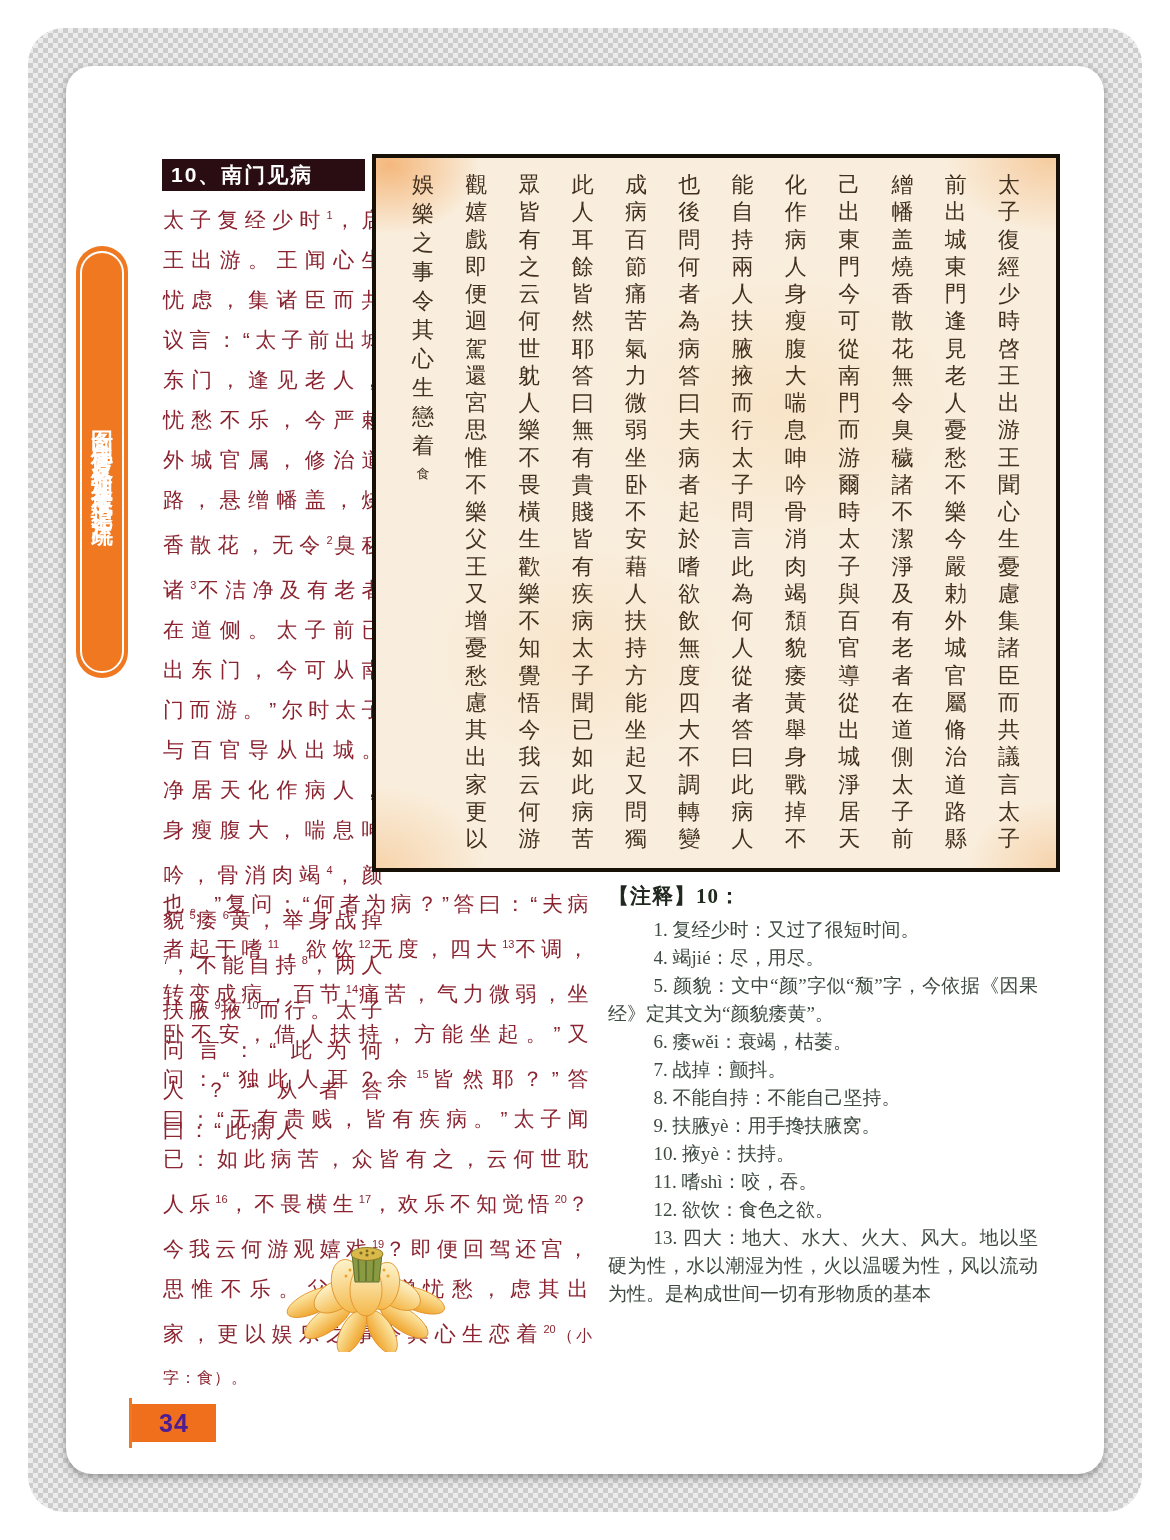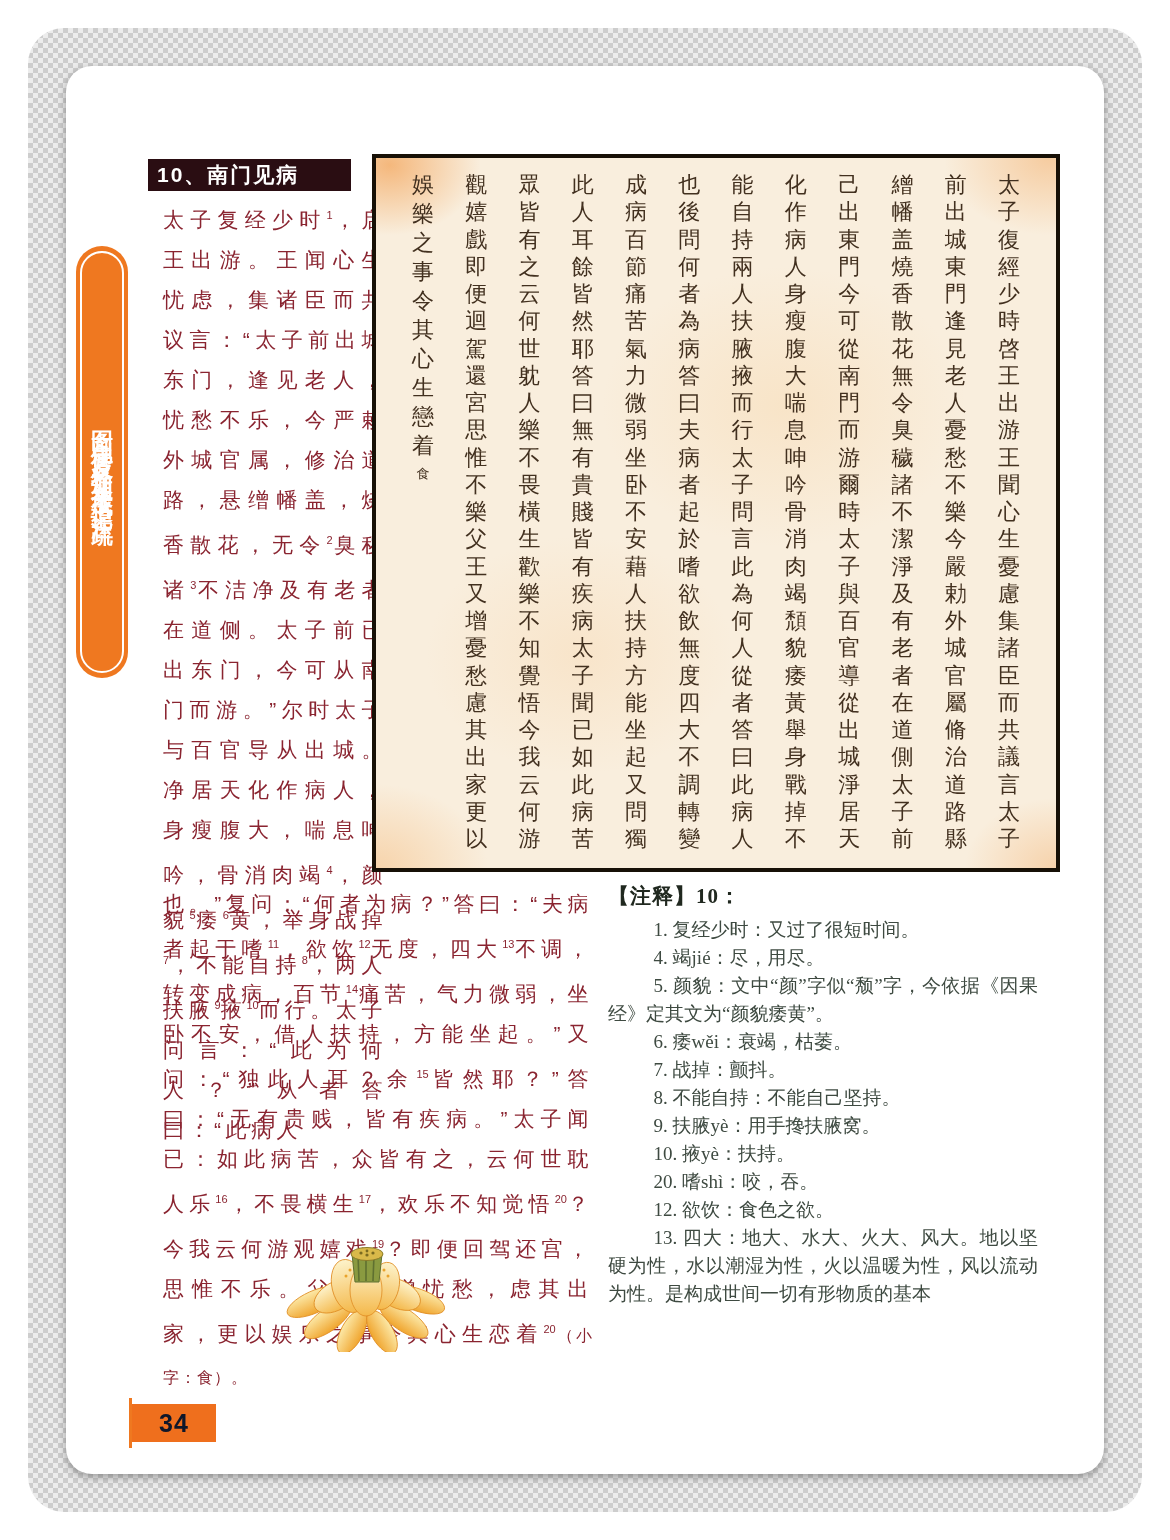--- a/index.html
+++ b/index.html
@@ -35,21 +35,21 @@
     border:2px solid #ffffff; border-radius:22px;
   }
   .spine-text {
     writing-mode:vertical-rl; text-orientation:upright;
     color:#ffffff; font-weight:bold; font-size:22px; letter-spacing:7px;
     font-family:"Liberation Sans","DejaVu Sans",sans-serif;
   }
 
   
   .section-header {
-    position:absolute; left:148px; top:159px; width:203px; height:32px;
+    position:absolute; left:162px; top:159px; width:203px; height:32px;
     background:#2a0d12; color:#ffffff; font-weight:bold; font-size:21px;
     letter-spacing:2px; display:flex; align-items:center; padding-left:9px;
   }
 
   
   .body-text {
     color:#8a2430; font-size:21px; line-height:40px; letter-spacing:4.5px;
     text-align:justify; text-justify:inter-ideograph;margin-left:17px;
   }
   .body-text sup { font-size:11px; letter-spacing:0; color:#8a2430; vertical-align:super; }
@@ -98,21 +98,21 @@
 
   
   .lotus { position:absolute; left:286px; top:1240px; width:160px; height:112px; }
 
   
   .page-flag-pole {
     position:absolute; left:129px; top:1398px; width:3px; height:50px; background:#ef7820;
   }
   .page-flag {
     position:absolute; left:132px; top:1404px; width:84px; height:38px;
-    background:#ef6f1d; color:#0f172a; font-size:25px; font-weight:bold;
+    background:#ef6f1d; color:#4c1d95; font-size:25px; font-weight:bold;
     display:flex; align-items:center; justify-content:center; letter-spacing:1px;
   }
 </style>
 </head>
 <body>
 
 <div class="stage">
 
   <div class="checker-frame"></div>
   <div class="page"></div>
@@ -448,21 +448,21 @@
     <div class="notes-header">【注释】10：</div>
     <div>
         <p class="note-item">1. 复经少时：又过了很短时间。</p>
         <p class="note-item">4. 竭jié：尽，用尽。</p>
         <p class="note-item">5. 颜貌：文中“颜”字似“颓”字，今依据《因果经》定其文为“颜貌痿黄”。</p>
         <p class="note-item">6. 痿wěi：衰竭，枯萎。</p>
         <p class="note-item">7. 战掉：颤抖。</p>
         <p class="note-item">8. 不能自持：不能自己坚持。</p>
         <p class="note-item">9. 扶腋yè：用手搀扶腋窝。</p>
         <p class="note-item">10. 掖yè：扶持。</p>
-        <p class="note-item">20. 嗜shì：咬，吞。</p>
+        <p class="note-item">11. 嗜shì：咬，吞。</p>
         <p class="note-item">12. 欲饮：食色之欲。</p>
         <p class="note-item">13. 四大：地大、水大、火大、风大。地以坚硬为性，水以潮湿为性，火以温暖为性，风以流动为性。是构成世间一切有形物质的基本</p>
       </div>
   </div>
 
   <svg class="lotus" viewBox="0 0 160 112">
     <defs>
       <linearGradient id="pet" x1="0" y1="0" x2="0" y2="1">
         <stop offset="0" stop-color="#fce9a8"></stop>
         <stop offset="1" stop-color="#f0a52e"></stop>

